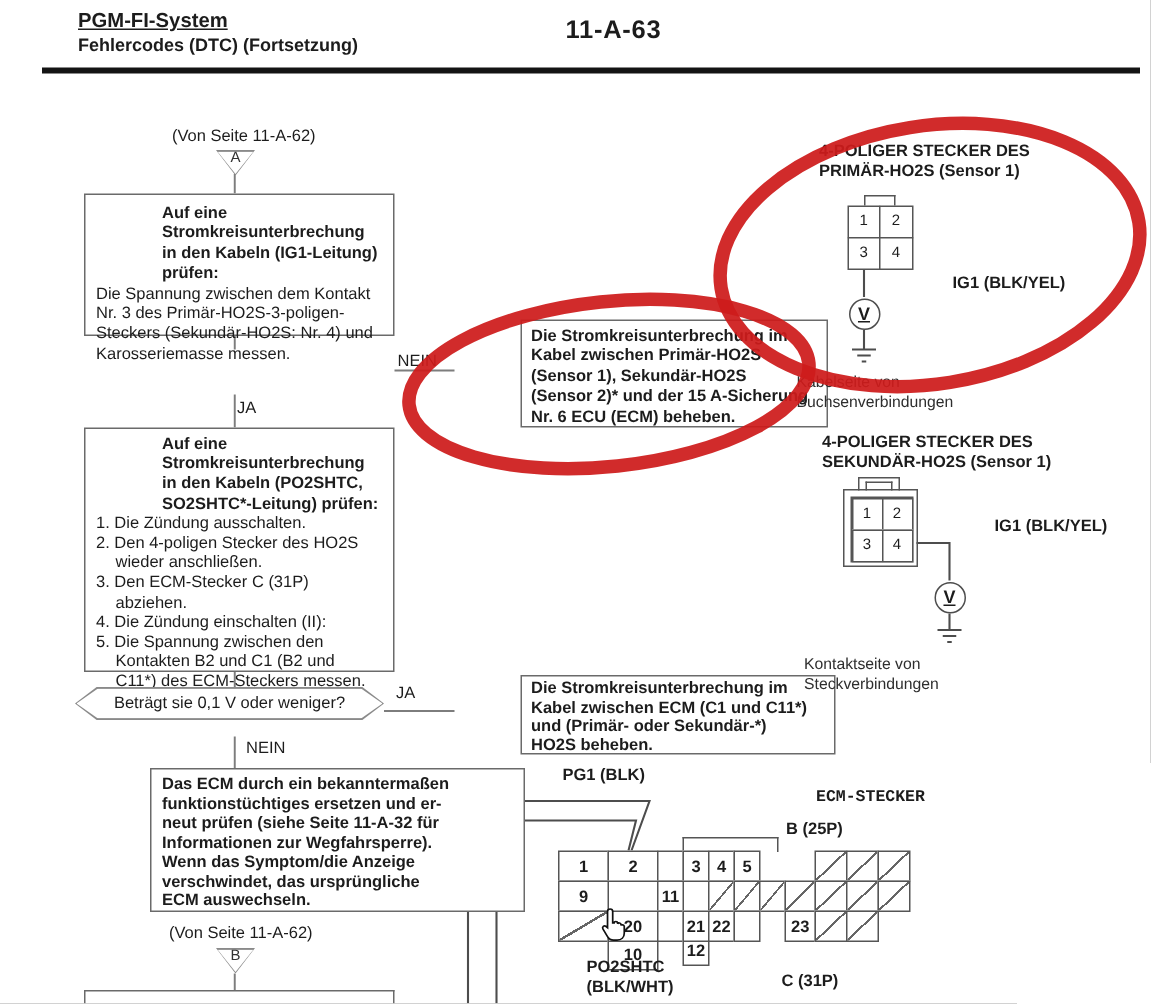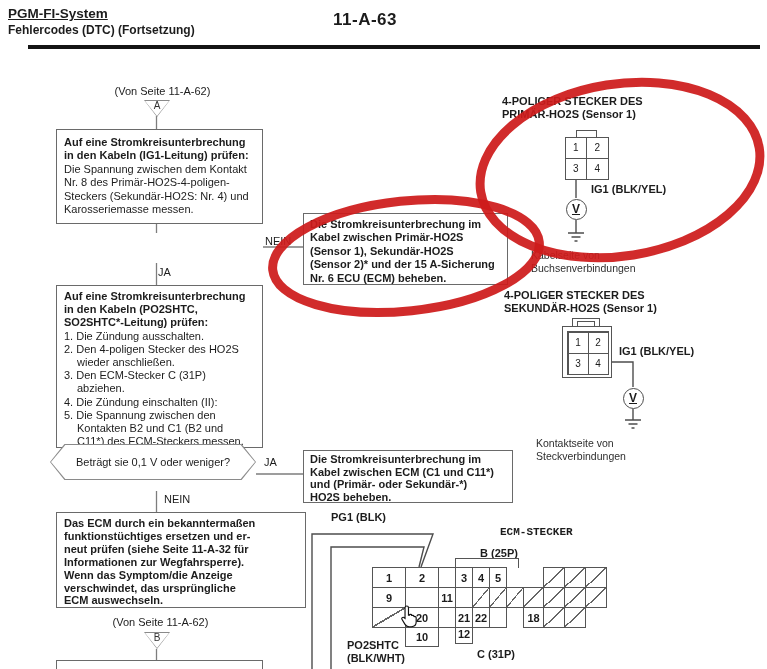--- a/index.html
+++ b/index.html
@@ -1,20 +1,20 @@
 <!DOCTYPE html>
 <html><head>
 <meta charset="utf-8">
 <style>
   html,body{margin:0;padding:0;}
   body{font-family:"Liberation Sans", sans-serif; background:#888;}
   #page{position:relative;width:767px;height:669px;background:#ffffff;overflow:hidden;
         font-family:"Liberation Sans", sans-serif;color:#1c1c1c;}
   .abs{position:absolute;}
-  .b{font-weight:bold;}
+  .b{font-weight:bold;margin-left:44px;}
   .pre{white-space:pre-line;}
   .fbox{border:1px solid #6a6a6a;background:#fff;font-size:11px;line-height:13.4px;box-sizing:border-box;}
   .hexa{position:absolute;}
   .hexa .shape{position:absolute;inset:0;background:#8a8a8a;
         clip-path:polygon(0 50%,7% 0,93% 0,100% 50%,93% 100%,7% 100%);}
   .hexa .inner{position:absolute;inset:1px;background:#fff;
         clip-path:polygon(0 50%,7% 0,93% 0,100% 50%,93% 100%,7% 100%);
         display:flex;align-items:center;justify-content:center;font-size:11px;}
   .tri{position:absolute;width:26px;height:17px;}
   .tri .shape{position:absolute;inset:0;background:#8a8a8a;clip-path:polygon(0 0,100% 0,50% 100%);}
@@ -73,21 +73,21 @@
   <div class="tri" style="left:144px;top:100px;">
     <div class="shape"></div>
     <div class="inner"></div>
     <div class="lt">A</div>
   </div>
 
   <div class="abs fbox" style="left:56px;top:129px;width:207px;height:95px;padding:6px 7px;">
     <div class="b pre">Auf eine Stromkreisunterbrechung
 in den Kabeln (IG1-Leitung) prüfen:</div>
     <div class="pre">Die Spannung zwischen dem Kontakt
-Nr. 8 des Primär-HO2S-4-poligen-
+Nr. 3 des Primär-HO2S-3-poligen-
 Steckers (Sekundär-HO2S: Nr. 4) und
 Karosseriemasse messen.</div>
   </div>
 
   <div class="abs" style="left:265px;top:235px;font-size:11px;">NEIN</div>
   <div class="abs" style="left:158px;top:266px;font-size:11px;">JA</div>
 
   <div class="abs fbox" style="left:56px;top:285px;width:207px;height:163px;padding:4px 7px;line-height:13.2px;">
     <div class="b pre">Auf eine Stromkreisunterbrechung
 in den Kabeln (PO2SHTC,
@@ -98,21 +98,21 @@
 wieder anschließen.</div>
         <div class="nitem pre">3.&nbsp;Den ECM-Stecker C (31P)
 abziehen.</div>
         <div class="nitem pre">4.&nbsp;Die Zündung einschalten (II):</div>
         <div class="nitem pre">5.&nbsp;Die Spannung zwischen den
 Kontakten B2 und C1 (B2 und
 C11*) des ECM-Steckers messen.</div>
       </div>
   </div>
 
-  <div class="hexa" style="left:50px;top:444px;width:206px;height:36px;">
+  <div class="hexa" style="left:50px;top:458px;width:206px;height:22px;">
     <div class="shape"></div>
     <div class="inner">Beträgt sie 0,1 V oder weniger?</div>
   </div>
   <div class="abs" style="left:264px;top:456px;font-size:11px;">JA</div>
   <div class="abs" style="left:164px;top:493px;font-size:11px;">NEIN</div>
 
   <div class="abs fbox b pre" style="left:56px;top:512px;width:250px;height:96px;padding:4px 7px;line-height:12.9px;">Das ECM durch ein bekanntermaßen
 funktionstüchtiges ersetzen und er-
 neut prüfen (siehe Seite 11-A-32 für
 Informationen zur Wegfahrsperre).
@@ -201,21 +201,21 @@
       <div class="gcell hatch" style="left: 151px; top: 20px; width: 21px;"></div>
       <div class="gcell hatch" style="left: 171px; top: 20px; width: 22px;"></div>
       <div class="gcell hatch" style="left: 192px; top: 20px; width: 22px;"></div>
       <div class="gcell hatch" style="left: 213px; top: 20px; width: 22px;"></div>
       <div class="gcell hatch" style="left: 0px; top: 40px; width: 34px;"></div>
       <div class="gcell" style="left: 33px; top: 40px; width: 34px;">20</div>
       <div class="gcell" style="left: 66px; top: 40px; width: 18px;"></div>
       <div class="gcell" style="left: 83px; top: 40px; width: 18px;">21</div>
       <div class="gcell" style="left: 100px; top: 40px; width: 18px;">22</div>
       <div class="gcell" style="left: 117px; top: 40px; width: 18px;"></div>
-      <div class="gcell" style="left: 151px; top: 40px; width: 21px;">18</div>
+      <div class="gcell" style="left: 151px; top: 40px; width: 21px;">23</div>
       <div class="gcell hatch" style="left: 171px; top: 40px; width: 22px;"></div>
       <div class="gcell hatch" style="left: 192px; top: 40px; width: 22px;"></div>
     </div>
   <div class="abs b small-label" style="left:347px;top:639px;">
     <div>PO2SHTC</div>
     <div>(BLK/WHT)</div>
   </div>
   <div class="abs b small-label" style="left:477px;top:648px;">C (31P)</div>
 
   <svg width="767" height="669" viewBox="0 0 767 669" style="z-index:10;pointer-events:none;">

